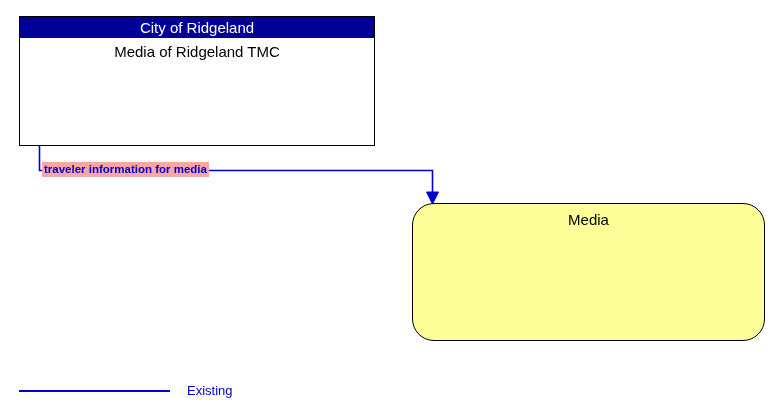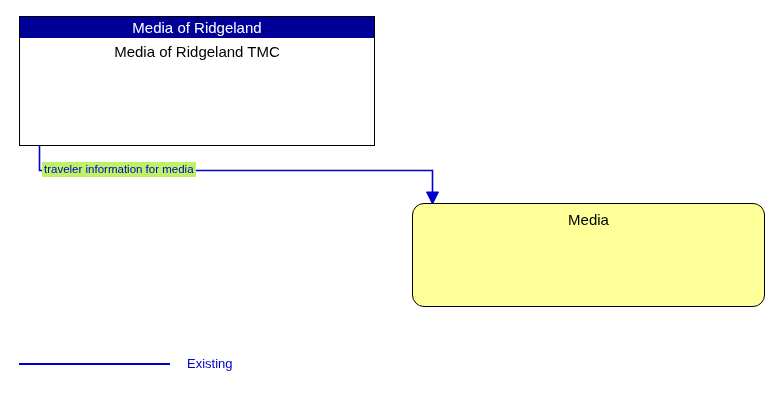--- a/index.html
+++ b/index.html
@@ -45,24 +45,24 @@
     line-height: 18px;
     white-space: nowrap;
   }
 
   
   .terminator-box {
     position: absolute;
     left: 412px;
     top: 203px;
     width: 353px;
-    height: 104px;
+    height: 138px;
     background: #ffff99;
     border: 1px solid #000000;
-    border-radius: 12px;
+    border-radius: 22px;
     box-sizing: border-box;
   }
   .terminator-name {
     margin-top: 7px;
     text-align: center;
     color: #000000;
     font-size: 15px;
     line-height: 18px;
     white-space: nowrap;
   }
@@ -77,29 +77,30 @@
     pointer-events: none;
   }
   .flow-label {
     position: absolute;
     left: 42px;
     top: 162px;
     color: #0000cc;
     font-size: 11.5px;
     line-height: 15px;
     white-space: nowrap;
-    background: #bef264;
+    background: #fca5a5;
     padding: 0 2px;
+    font-weight: bold;
   }
 
   
   .legend {
     position: absolute;
     left: 19px;
-    top: 355px;
+    top: 382px;
     width: 300px;
     height: 20px;
     text-align: center;
   }
   .legend-line {
     position: absolute;
     left: 0;
     top: 8px;
     width: 151px;
     height: 0;
@@ -114,21 +115,21 @@
     line-height: 17px;
     white-space: nowrap;
   }
 </style>
 </head>
 <body>
 
 <div id="canvas">
 
   <div class="element-box">
-    <div class="element-header">Media of Ridgeland</div>
+    <div class="element-header">City of Ridgeland</div>
     <div class="element-name">Media of Ridgeland TMC</div>
   </div>
 
   <svg class="flow-svg" viewBox="0 0 783 412" xmlns="http://www.w3.org/2000/svg">
     <g>
       <path d="M 39.5 146 L 39.5 170.5 L 432.5 170.5 L 432.5 195" fill="none" stroke="#0000cc" stroke-width="1.6"></path>
       <polygon points="432.5,204 426.5,192 438.5,192" fill="#0000cc" stroke="#0000cc" stroke-width="1"></polygon>
     </g>
   </svg>
 

